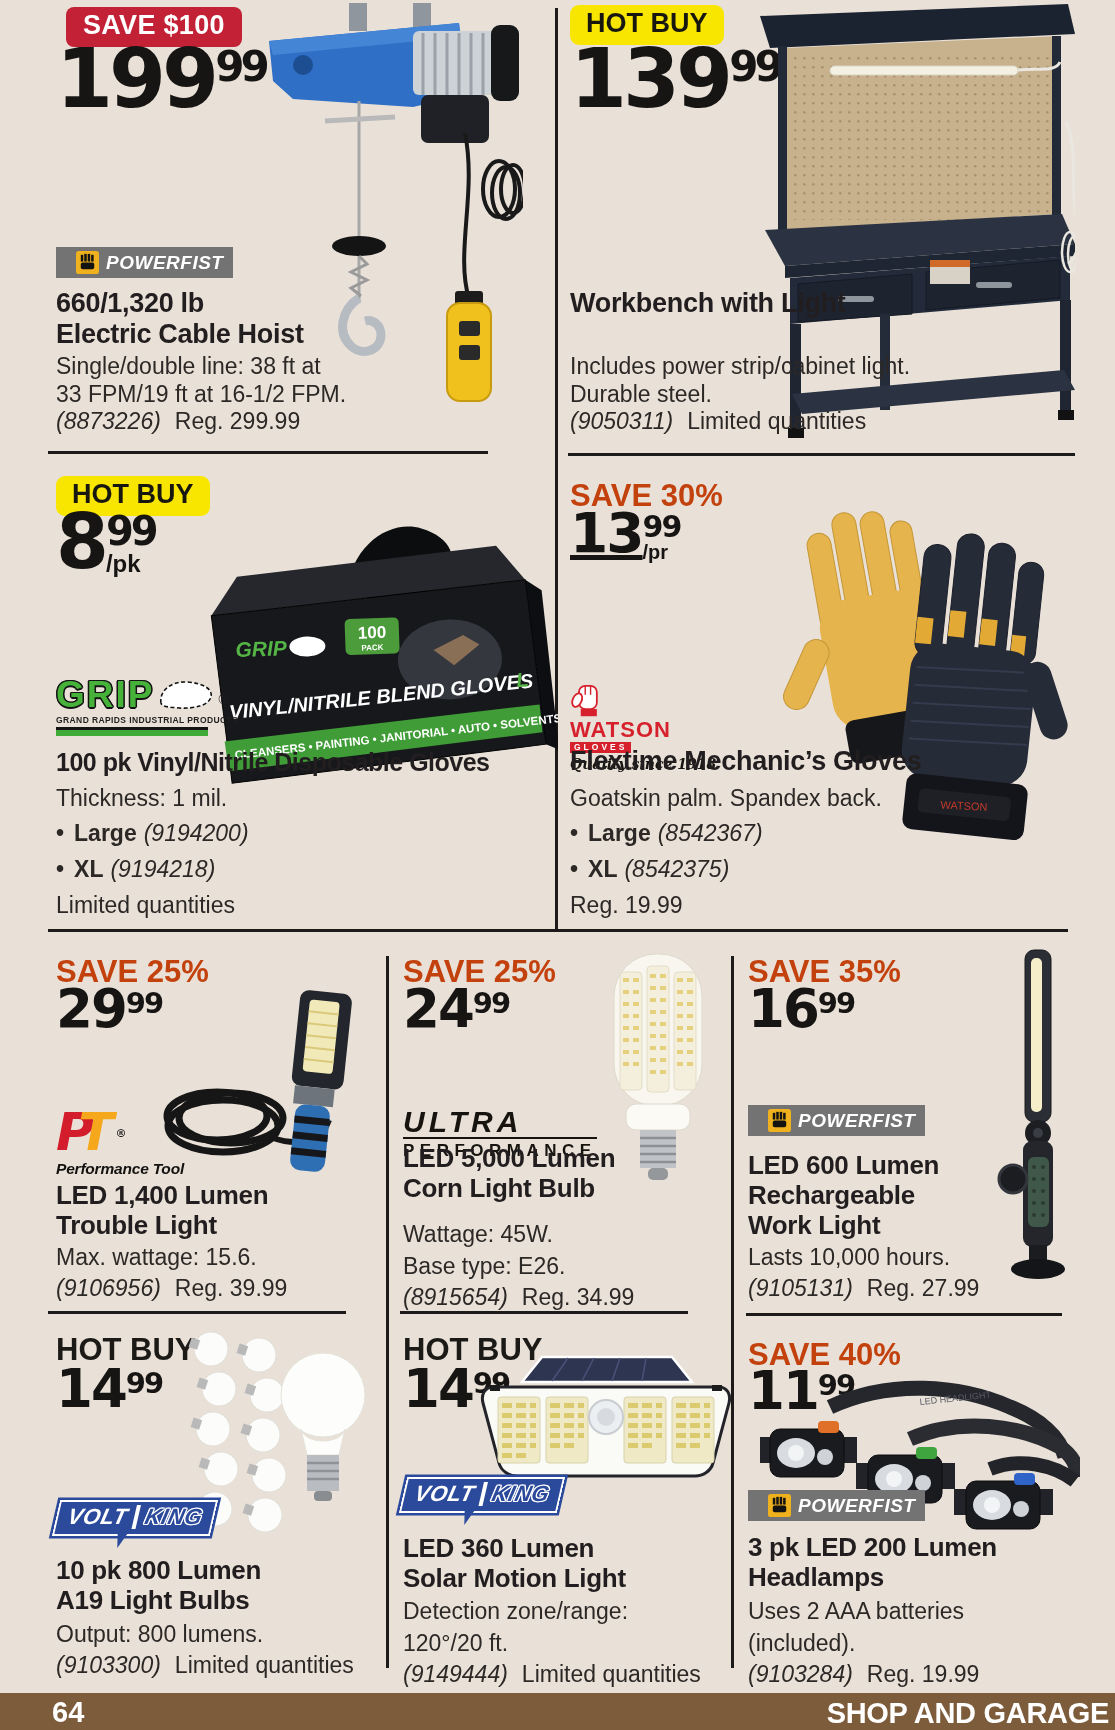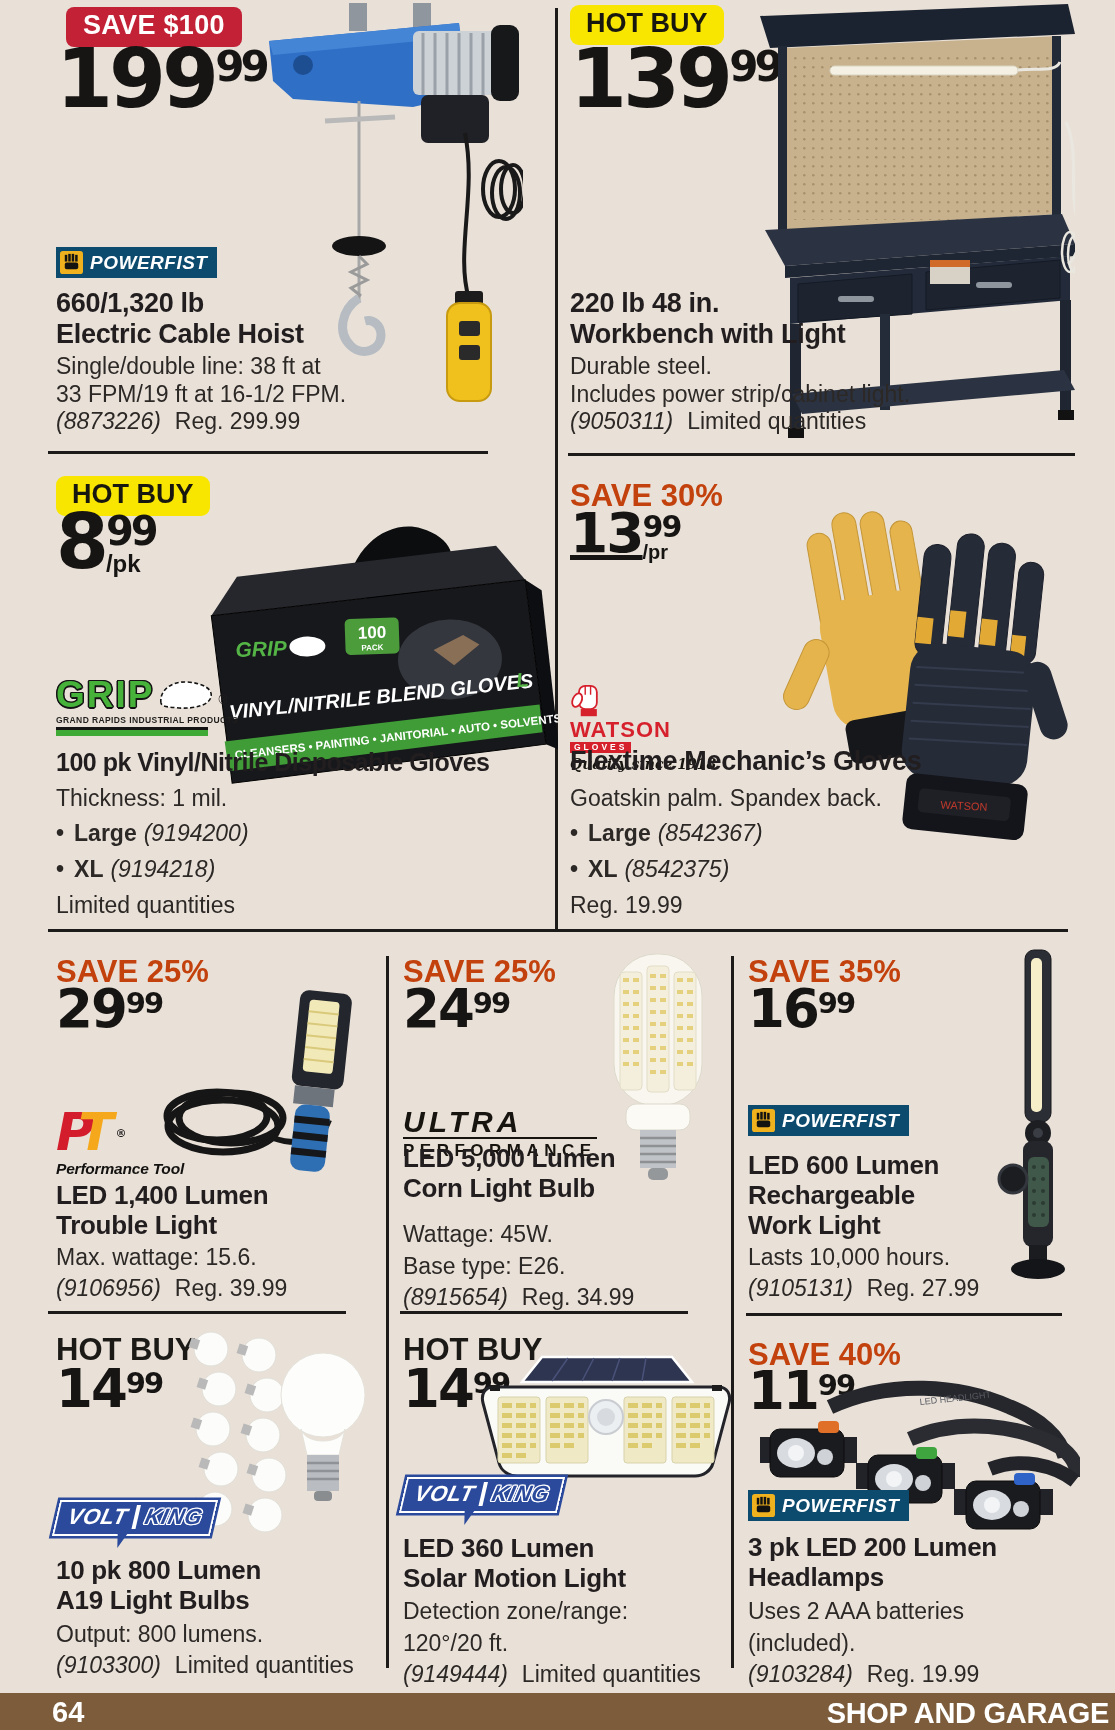--- a/index.html
+++ b/index.html
@@ -36,21 +36,21 @@
   .detail{font-size:23px;line-height:28px;color:#2c2826;white-space:nowrap;}
   .skuline{font-size:23px;color:#2c2826;white-space:nowrap;}
   .skuline .sku{font-style:italic;}
   .skuline .reg{margin-left:14px;}
   .bullet{font-size:23px;color:#2c2826;white-space:nowrap;}
   .bullet::before{content:"•";font-weight:700;margin-right:10px;}
   .bullet b{font-weight:700;}
   .bullet .sku{font-style:italic;margin-left:7px;}
 
   
-  .pf-logo{display:flex;align-items:center;gap:7px;background:#0c4a6e;padding:0 10px 0 4px;height:31px;width:max-content;}
+  .pf-logo{display:flex;align-items:center;gap:7px;background:#737373;padding:0 10px 0 20px;height:31px;width:max-content;}
   .pf-text{color:#fff;font-weight:900;font-style:italic;font-size:19px;letter-spacing:.5px;}
 
   
   .grip-row{display:flex;align-items:flex-end;gap:3px;}
   .grip-word{font-size:37px;line-height:33px;font-weight:900;letter-spacing:2px;color:#46b23a;
     text-shadow:-1.5px 0 #141414,1.5px 0 #141414,0 -1.5px #141414,0 1.5px #141414,-1px -1px #141414,1px 1px #141414,1px -1px #141414,-1px 1px #141414;}
   .grip-r::after{content:"®";font-size:12px;vertical-align:top;}
   .grip-sub{font-size:8.5px;font-weight:700;letter-spacing:.4px;color:#201f1d;margin-top:4px;white-space:nowrap;}
   .grip-bar{width:152px;height:6px;background:#3faa36;border-top:3px solid #141414;margin-top:2px;}
 
@@ -205,26 +205,25 @@
       <polygon points="62,392 334,368 345,388 72,412" fill="#2b3342"></polygon>
       <rect x="58" y="426" width="16" height="10" fill="#121212"></rect>
         <rect x="328" y="408" width="16" height="10" fill="#121212"></rect>
       <path d="M336,120 C350,150 338,190 348,220 C354,240 344,258 338,262" stroke="#e9e7df" stroke-width="3" fill="none"></path>
       <g stroke="#e9e7df" stroke-width="2.5" fill="none">
           <ellipse cx="340" cy="250" rx="8" ry="20"></ellipse>
           <ellipse cx="345" cy="252" rx="7" ry="18"></ellipse>
         </g>
     </svg>
     <div class="abs" style="left:2px;top:283px;">
-      <div class="title">220 lb 48 in.</div>
       <div class="title">Workbench with Light</div>
     </div>
     <div class="abs" style="left:2px;top:347px;">
+      <div class="detail">Includes power strip/cabinet light.</div>
       <div class="detail">Durable steel.</div>
-      <div class="detail">Includes power strip/cabinet light.</div>
     </div>
     <div class="abs skuline" style="left:2px;top:403px;">
       <span class="sku">(9050311)</span><span class="reg">Limited quantities</span>
     </div>
   </div>
 
   <div class="card" style="left:48px;top:472px;width:505px;height:450px;">
     <span class="abs badge badge-yellow" style="left:8px;top:4px;">HOT BUY</span>
     <div class="abs price price-lg" style="left:8px;top:38px;">
       <span class="pd">8</span>

